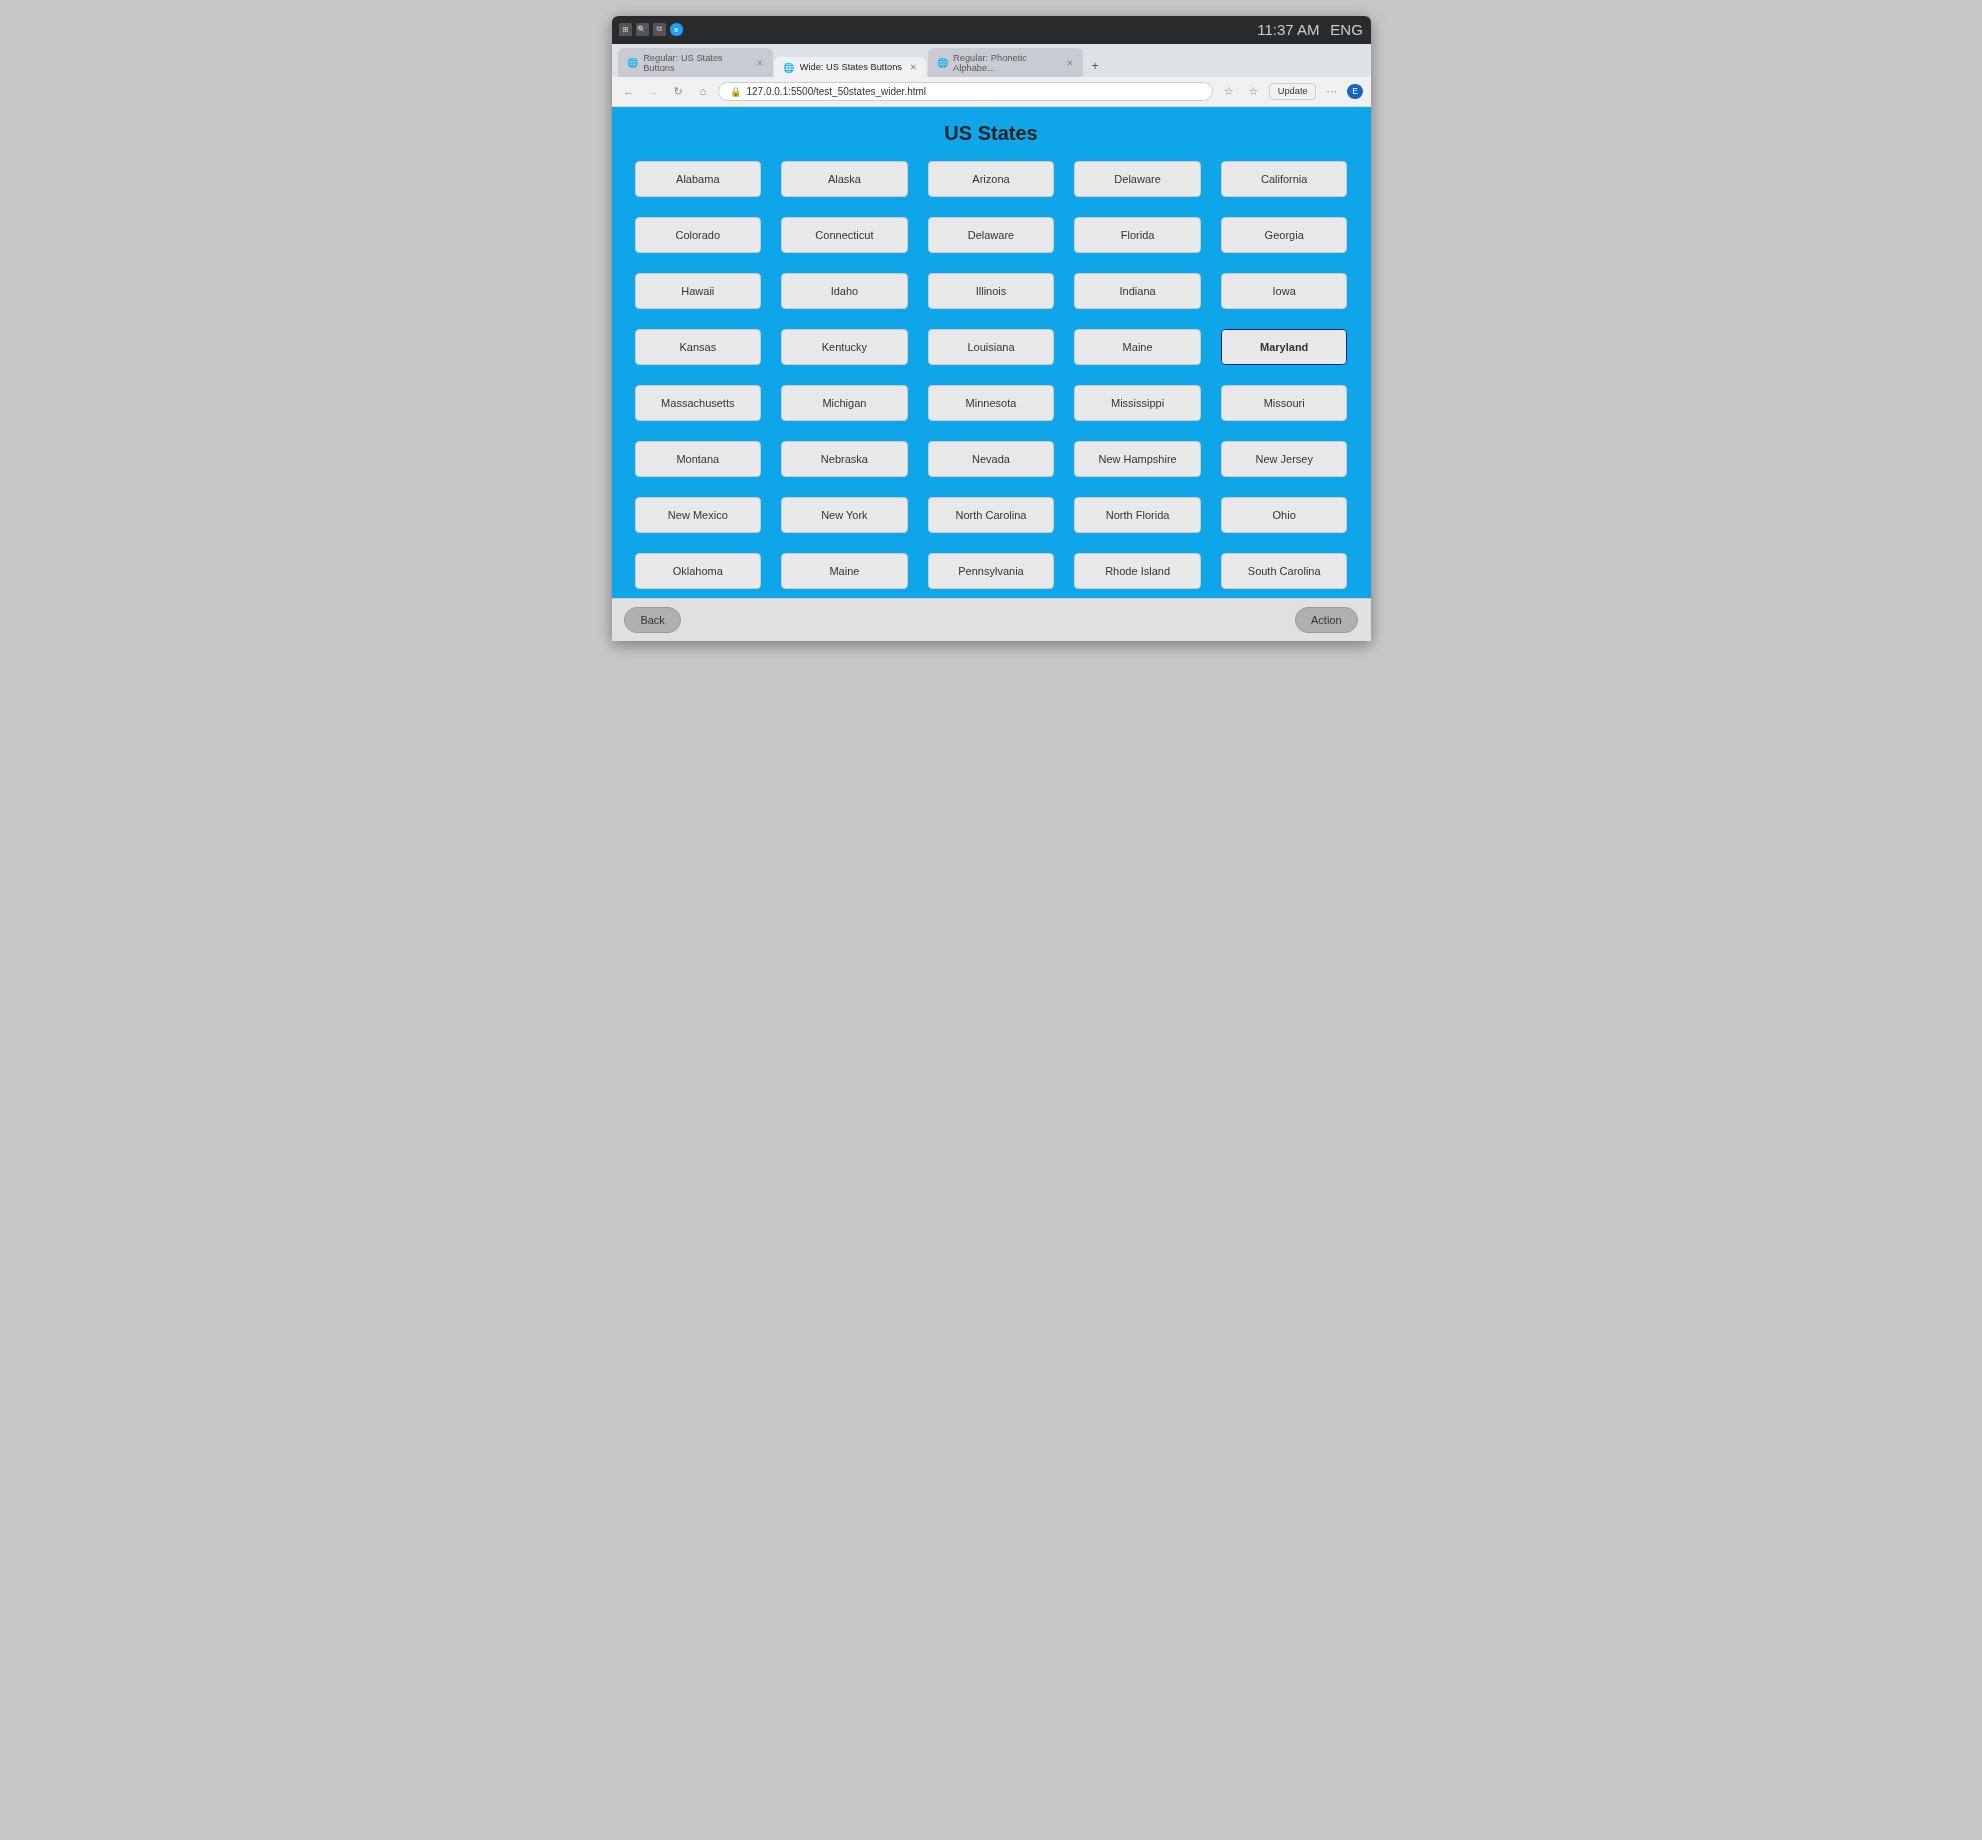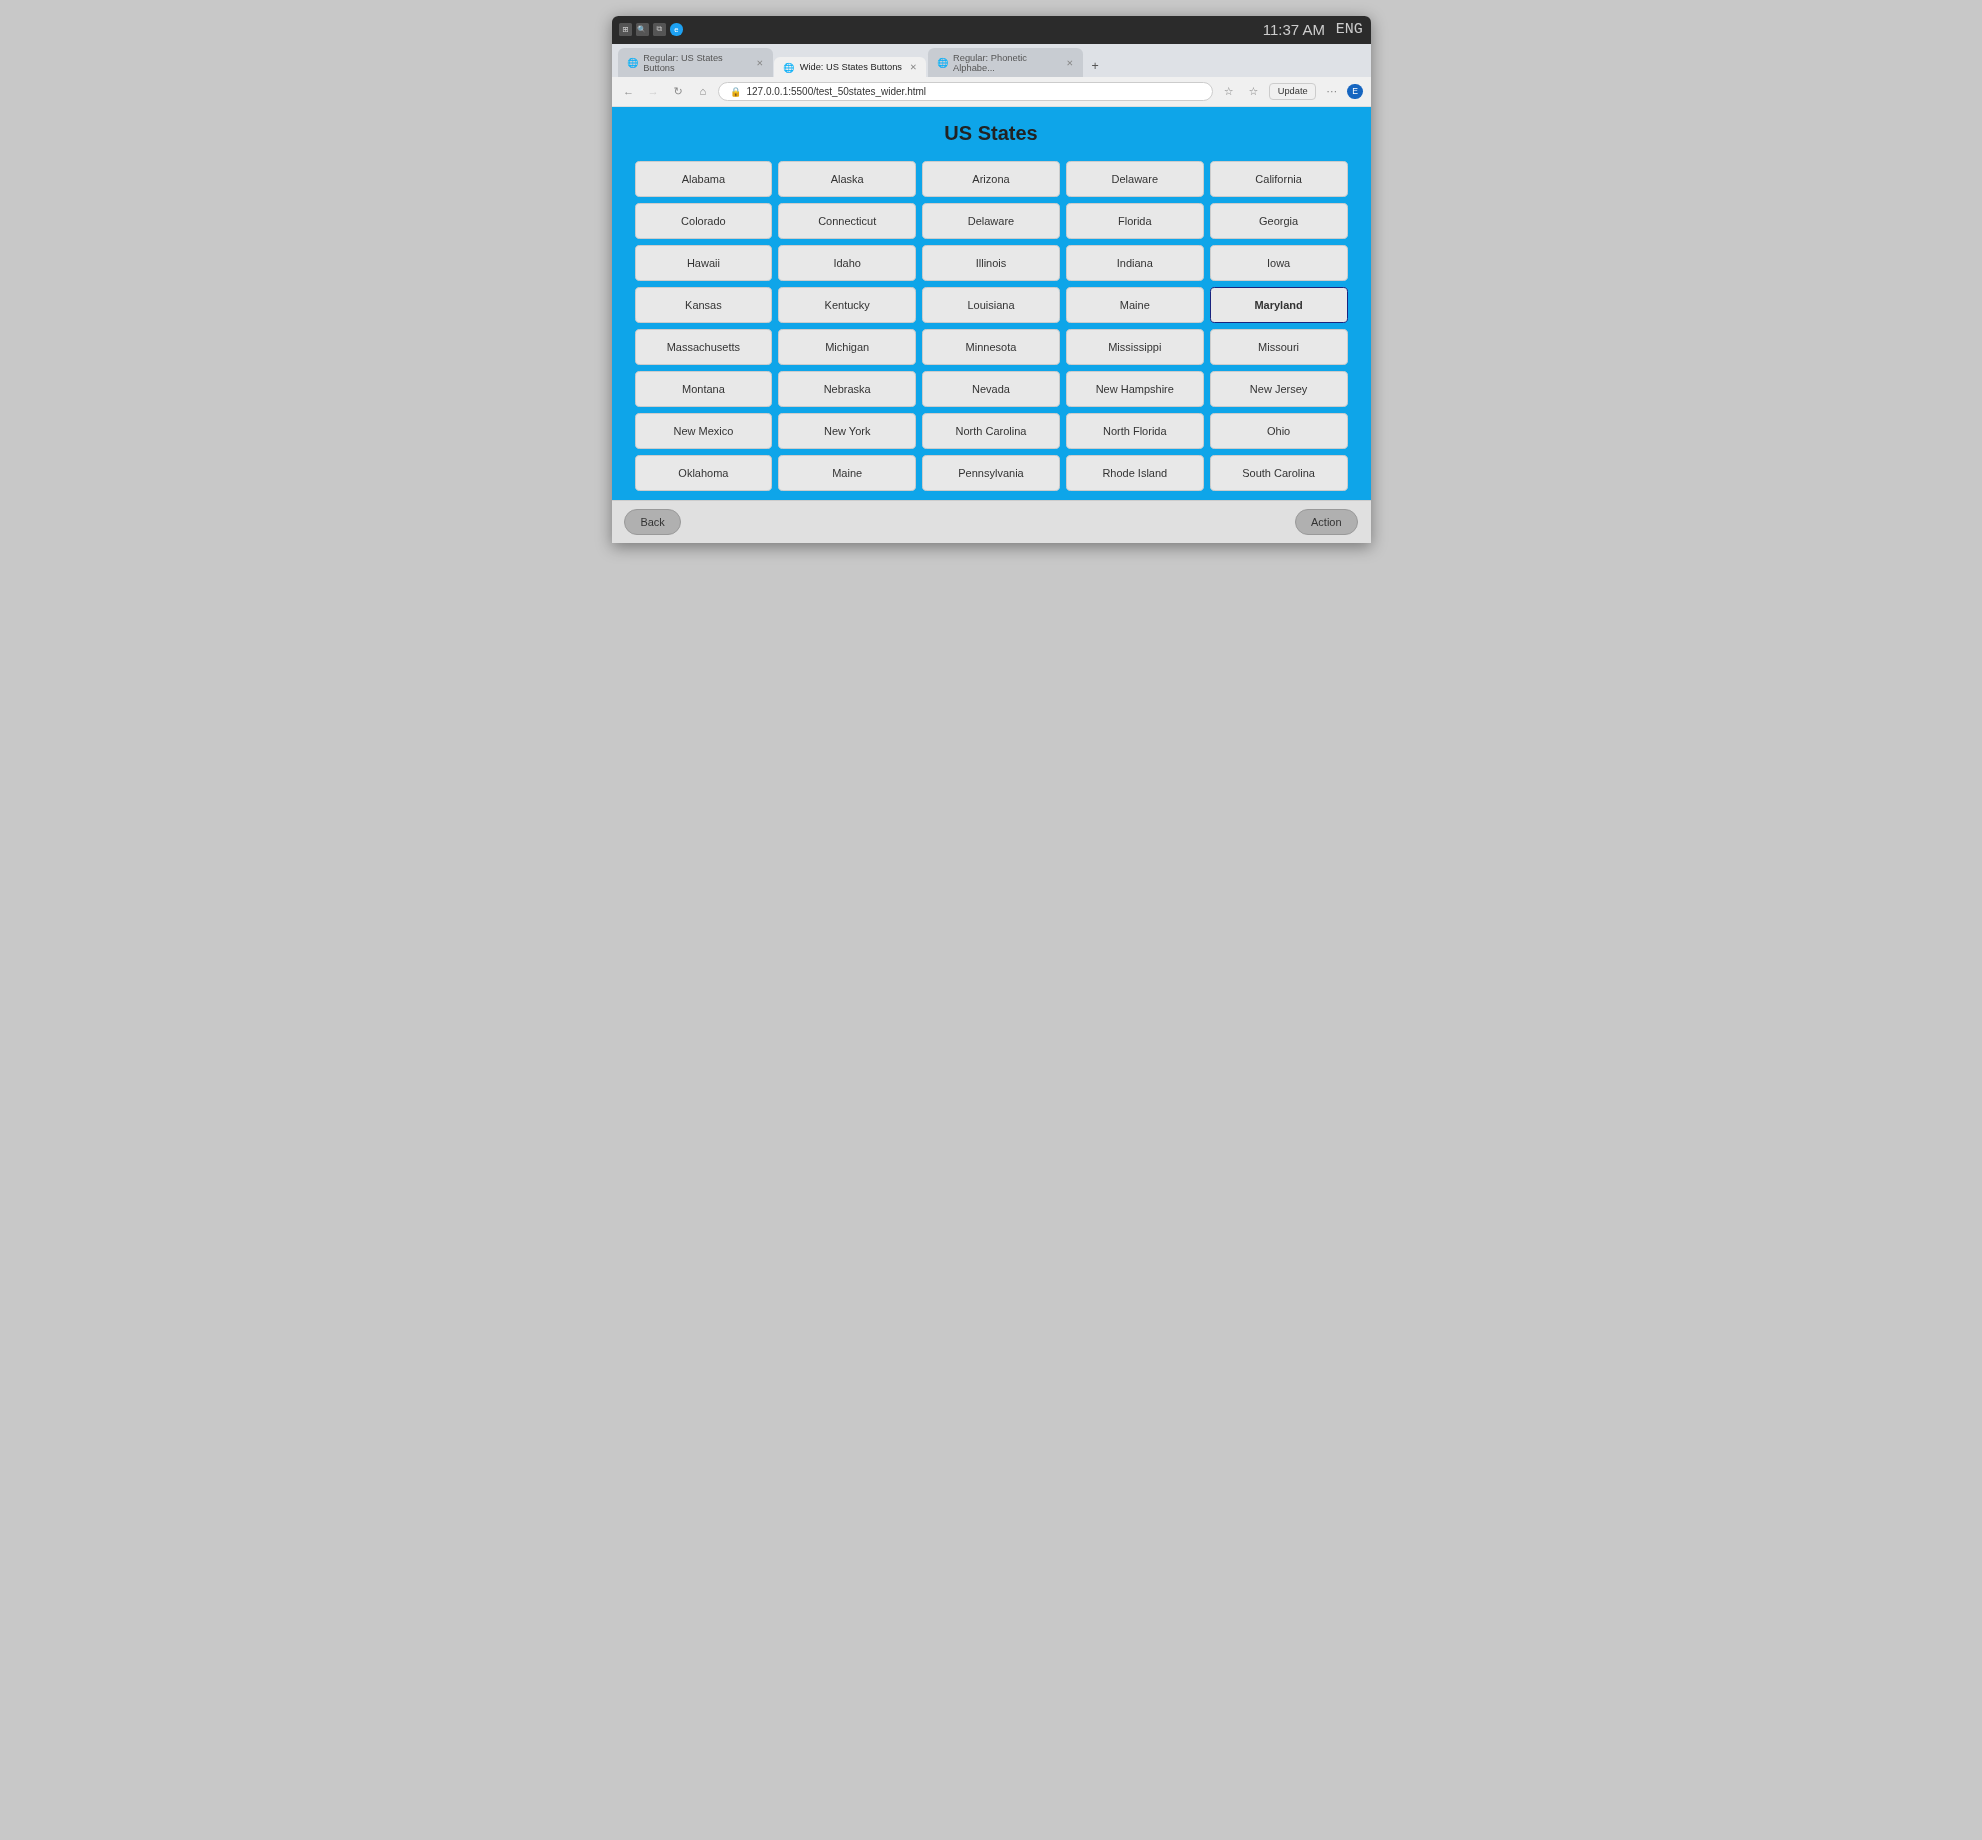--- a/index.html
+++ b/index.html
@@ -142,21 +142,21 @@
       text-align: center;
       font-size: 20px;
       font-weight: bold;
       color: #222;
       margin-bottom: 15.5px;
     }
 
     .states-grid {
       display: grid;
       grid-template-columns: repeat(5, 1fr);
-      gap: 6px;
+      gap: 20px;
       margin-bottom: 9.3px;
     }
 
     .state-btn {
       background: #e8e8e8;
       border: 0.8px solid #ccc;
       border-radius: 4.6px;
       padding: 11px 6.2px;
       text-align: center;
       font-size: 11px;
@@ -193,21 +193,21 @@
 
 <div class="browser-window">
 
   <div class="browser-titlebar">
     <div class="titlebar-icon">⊞</div>
     <div class="titlebar-icon">🔍</div>
     <div class="titlebar-icon">⧉</div>
     <div class="titlebar-icon" style="background:#1da1f2; border-radius:50%; color:white;">e</div>
     <div class="titlebar-spacer"></div>
     <span class="titlebar-time">11:37 AM</span>
-    <span class="titlebar-time" style="margin-left:6.2px;font-family:Liberation Mono, monospace;">ENG</span>
+    <span class="titlebar-time" style="margin-left:6.2px;">ENG</span>
   </div>
 
   <div class="browser-tabbar">
     <div class="browser-tab inactive">
       <span>🌐</span>
       <span>Regular: US States Buttons</span>
       <span class="tab-close">✕</span>
     </div>
     <div class="browser-tab active">
       <span>🌐</span>

